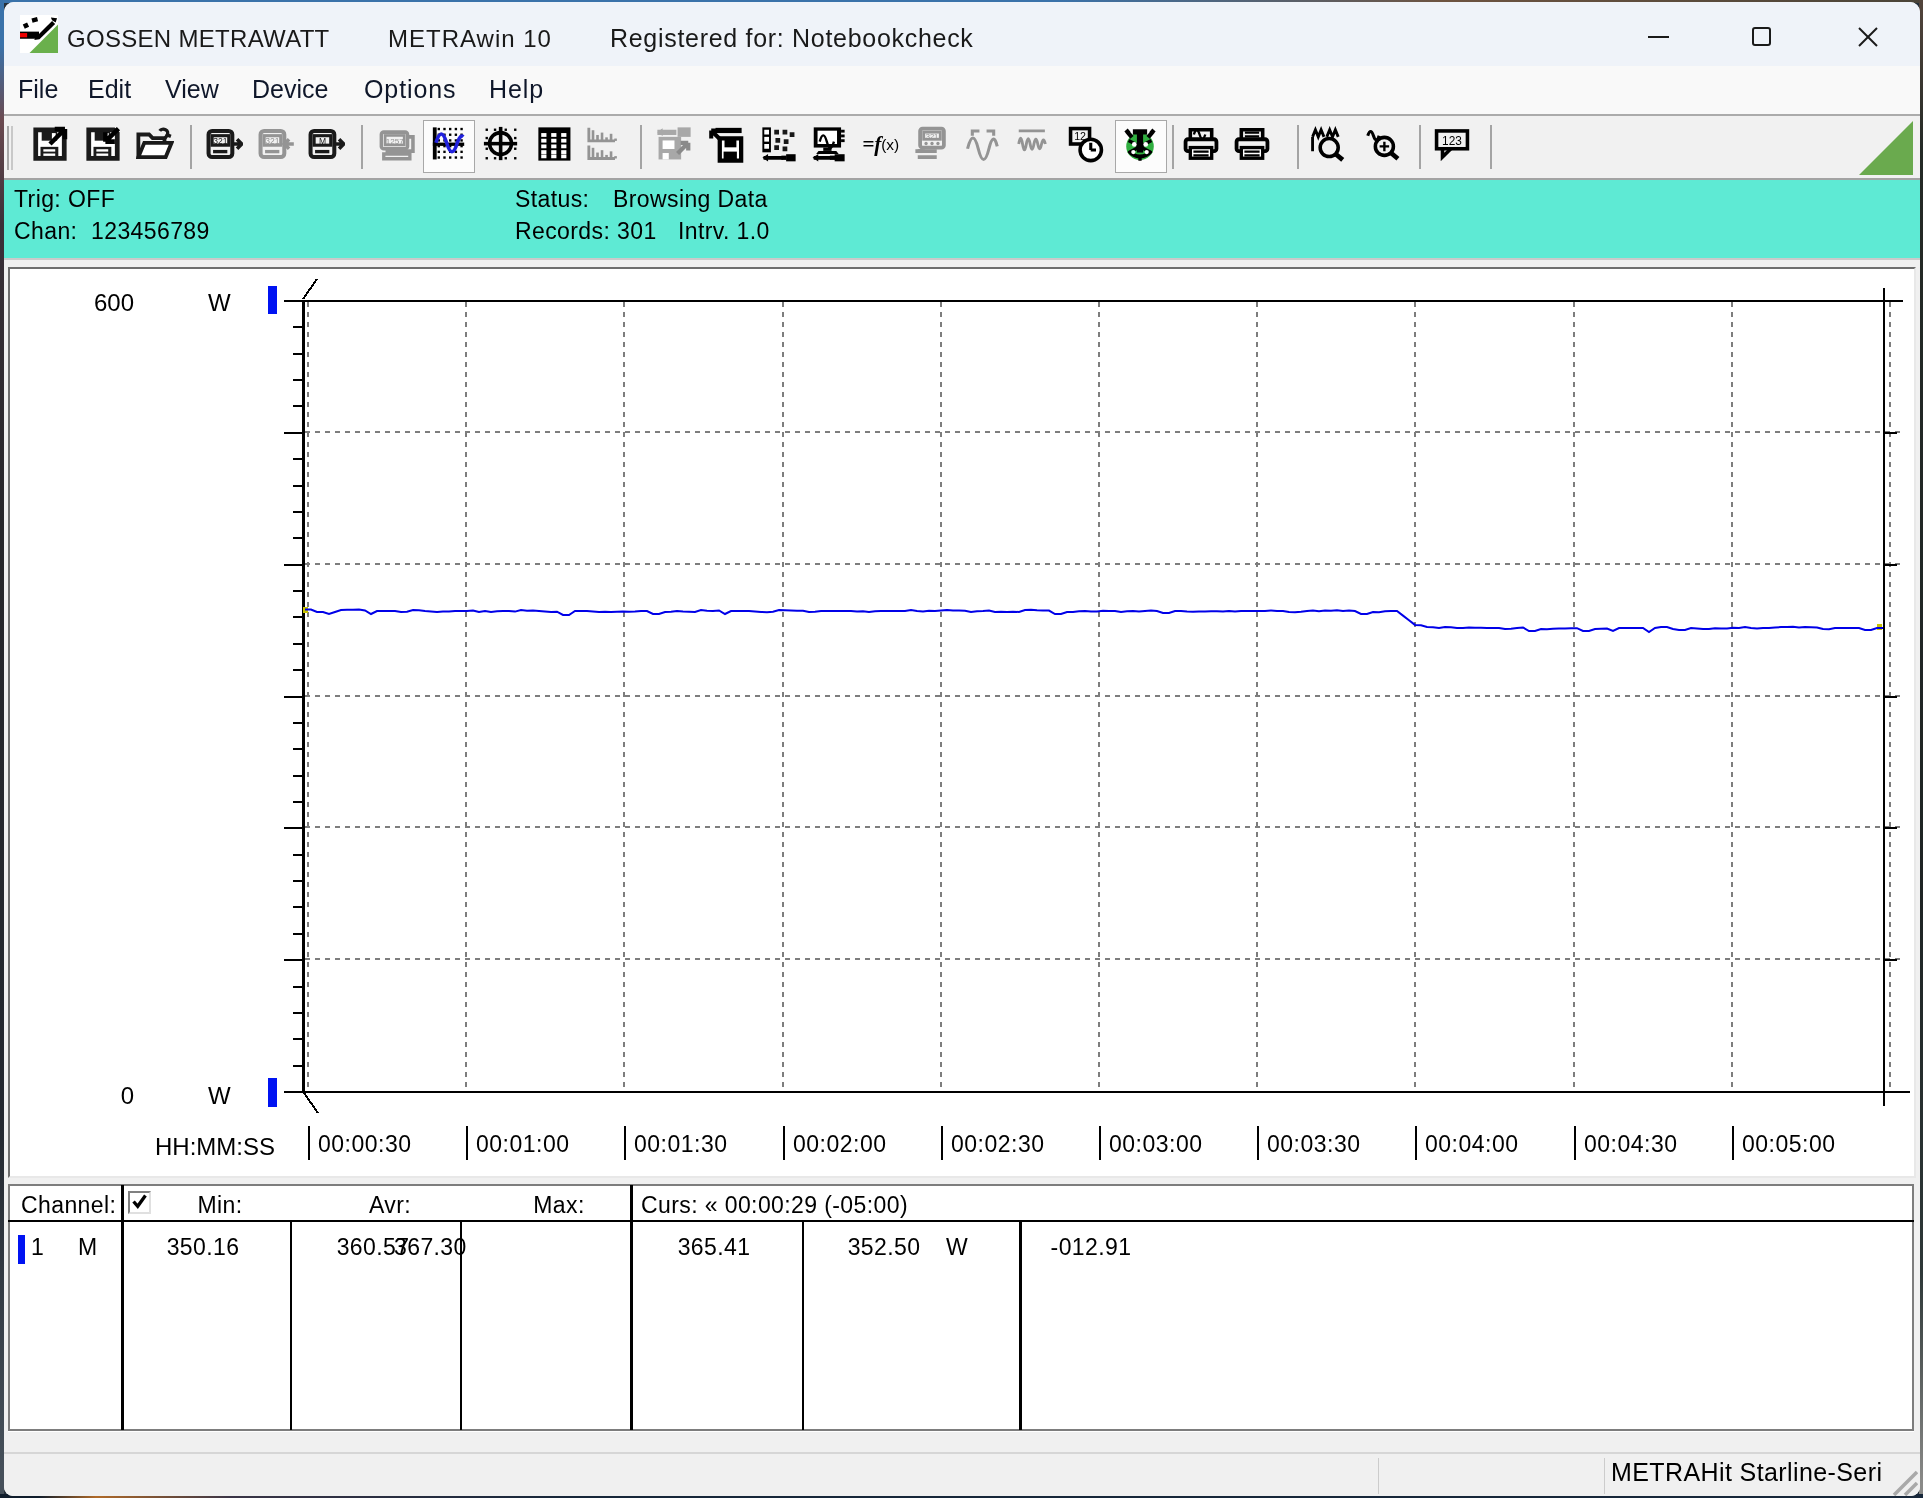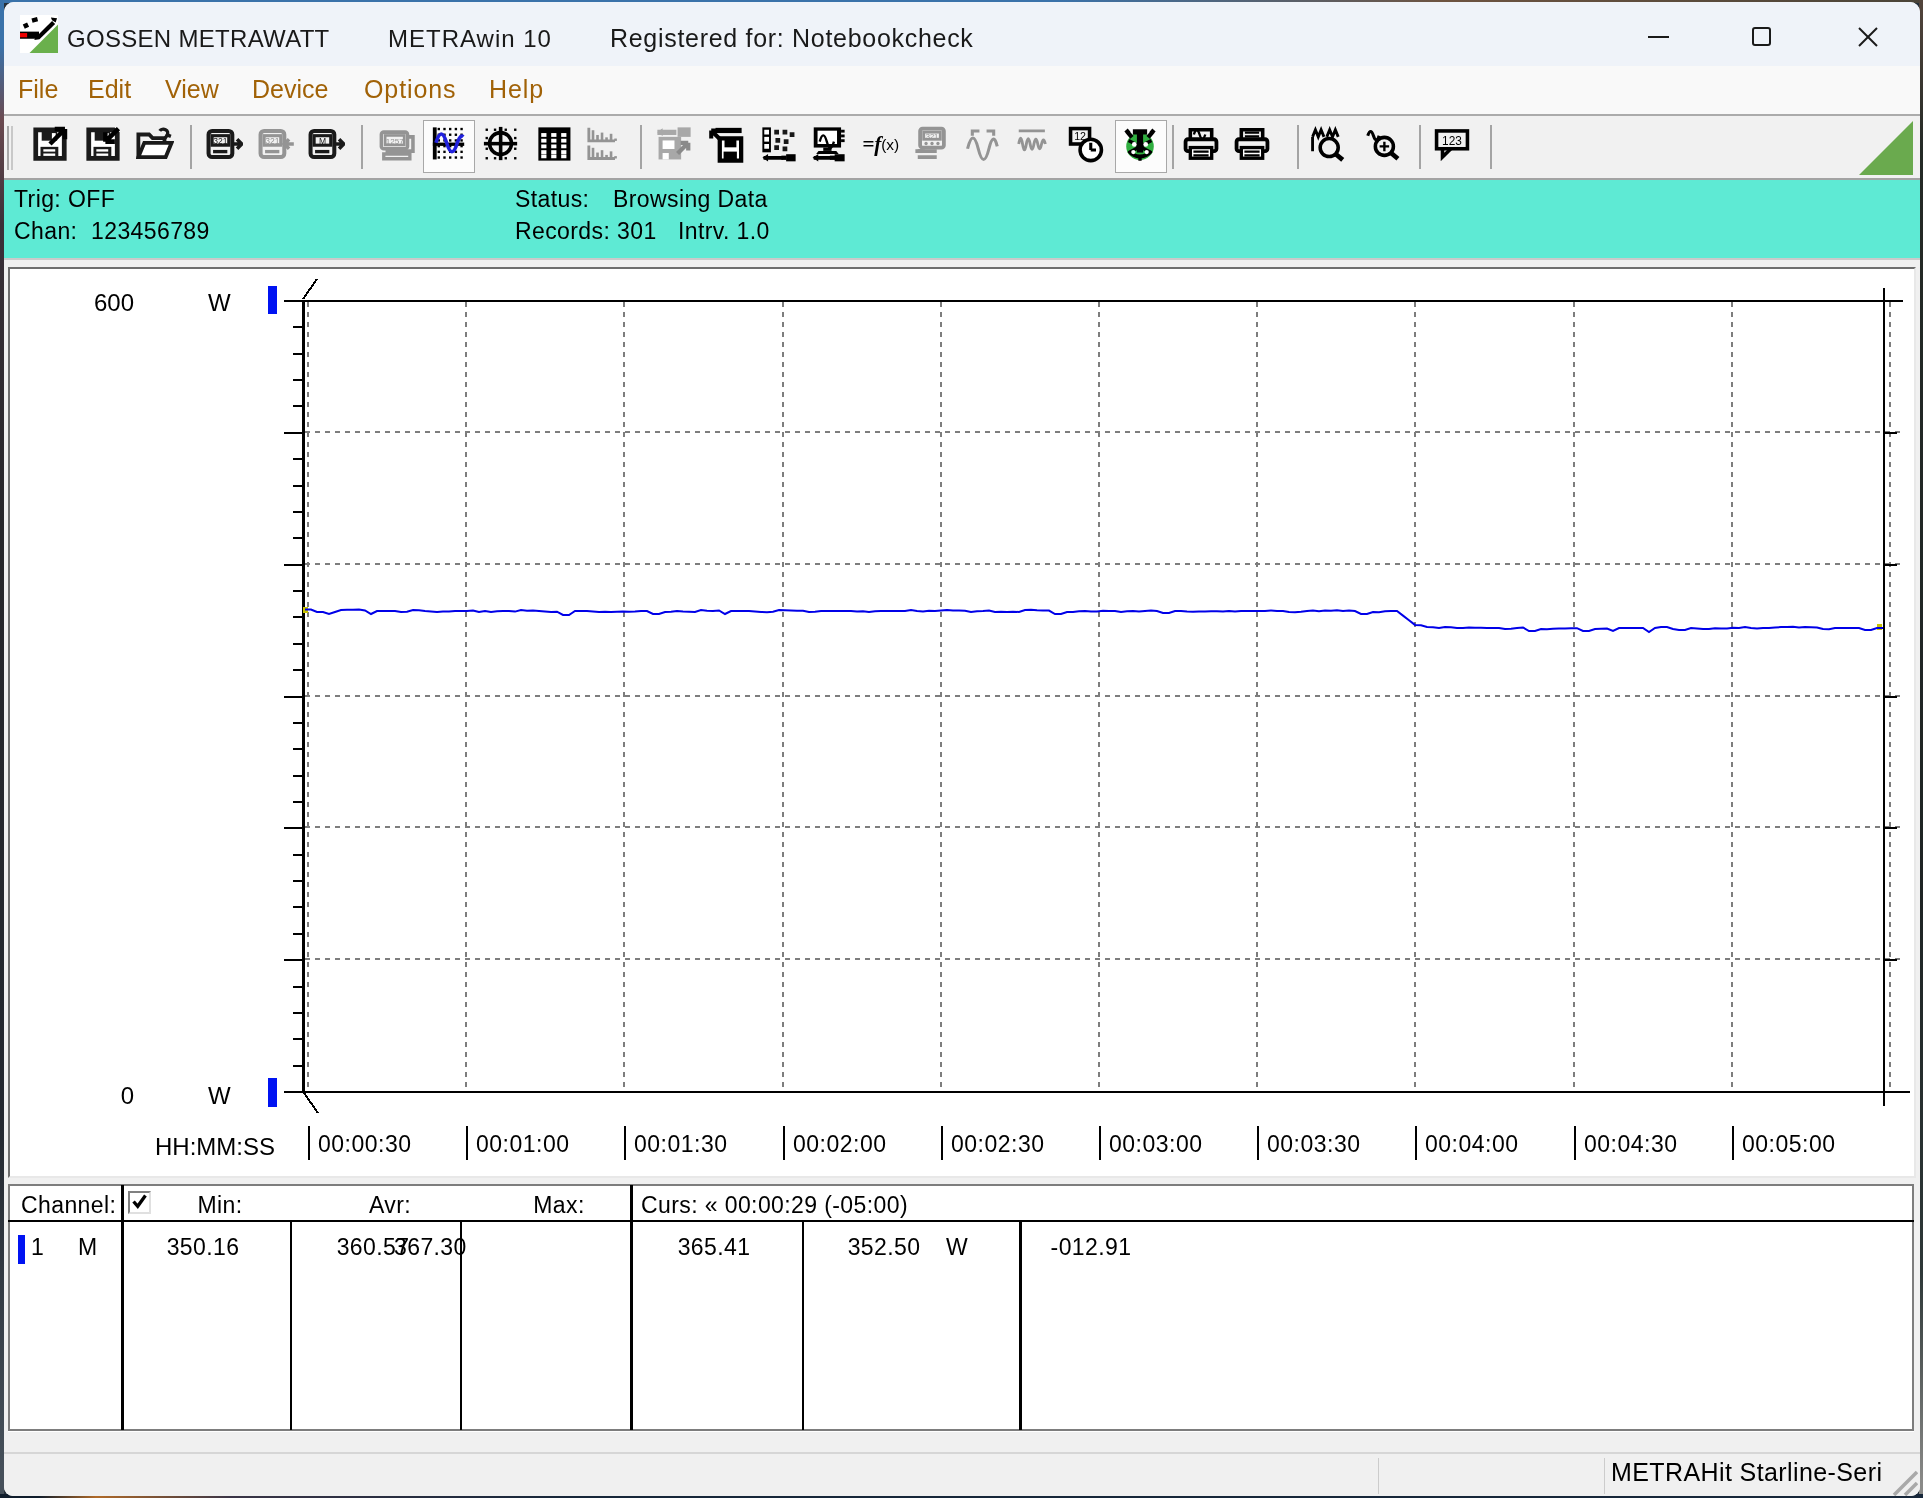--- a/index.html
+++ b/index.html
@@ -2,21 +2,21 @@
 <html><head><meta charset="utf-8"><style>
 html,body{margin:0;padding:0;}
 body{width:1923px;height:1498px;position:relative;overflow:hidden;
  font-family:"Liberation Sans",sans-serif;background:#26303a;}
 .abs{position:absolute;}
 #win{position:absolute;left:4px;top:2px;width:1916px;height:1494px;background:#f0f0f0;
  border-radius:10px 10px 9px 9px;overflow:hidden;}
 #titlebar{left:0;top:0;width:100%;height:64px;background:#eff3f9;}
 #titlebar span{position:absolute;top:23px;font-size:24px;color:#191919;white-space:pre;}
 #menubar{left:0;top:64px;width:100%;height:48px;background:#f9f9f9;border-bottom:2px solid #ababab;}
-#menubar span{position:absolute;top:9px;font-size:25px;color:#a16207;}
+#menubar span{position:absolute;top:9px;font-size:25px;color:#0f172a;}
 #toolbar{left:0;top:114px;width:100%;height:62px;background:#f1f1f1;border-bottom:6px solid #a3a3a3;}
 .tsep{position:absolute;top:9px;width:2px;height:44px;background:#a4a4a4;}
 .selbox{position:absolute;top:4px;width:50px;height:51px;background:#fcfcfc;border:1px solid #a8a8a8;}
 #statuspanel{left:0;top:178px;width:100%;height:78px;background:#5eead4;border-bottom:2px solid #cacaca;padding-left:17px;}
 #statuspanel div{position:absolute;font-size:23px;color:#000;white-space:pre;letter-spacing:0.4px;}
 #chartpanel{left:4px;top:265px;width:1904px;height:907px;background:#fff;
  border-top:2px solid #6e6e6e;border-left:2px solid #6e6e6e;border-right:2px solid #e8e8e8;border-bottom:2px solid #e8e8e8;}
 #tablewrap{left:4px;top:1183px;width:1906px;height:247px;background:#fff;}
 .tline{position:absolute;background:#000;}
 .ttext{position:absolute;font-size:23px;color:#000;white-space:pre;letter-spacing:0.4px;}

